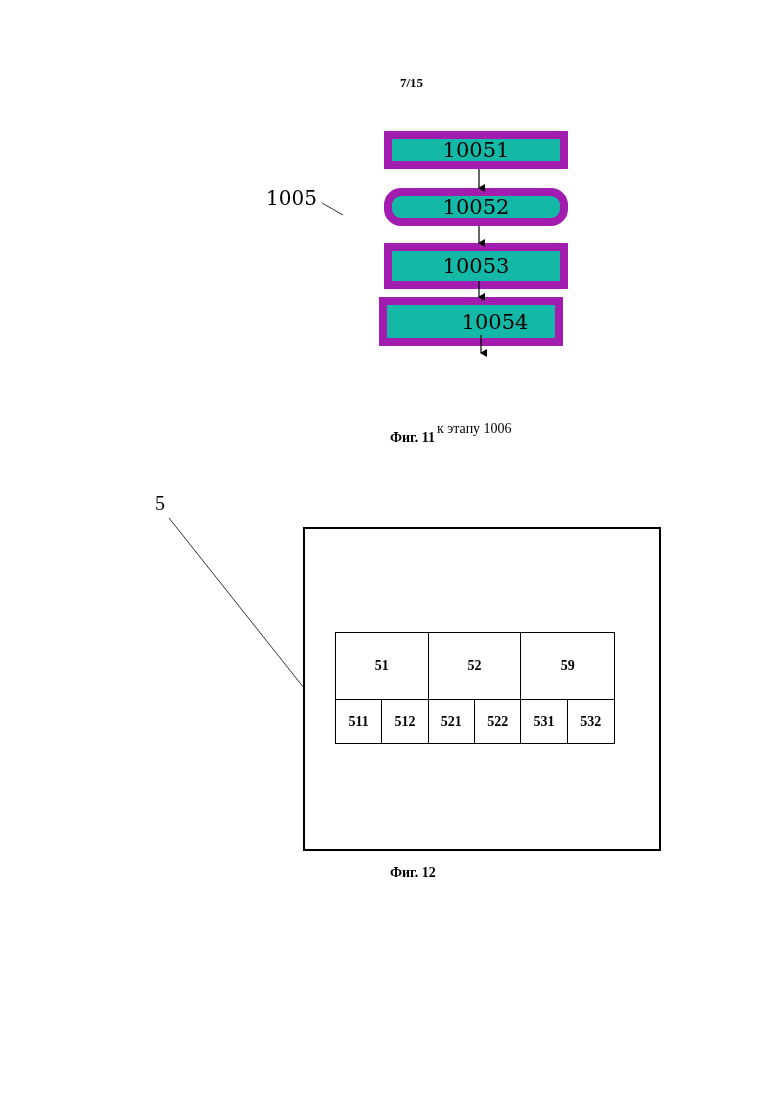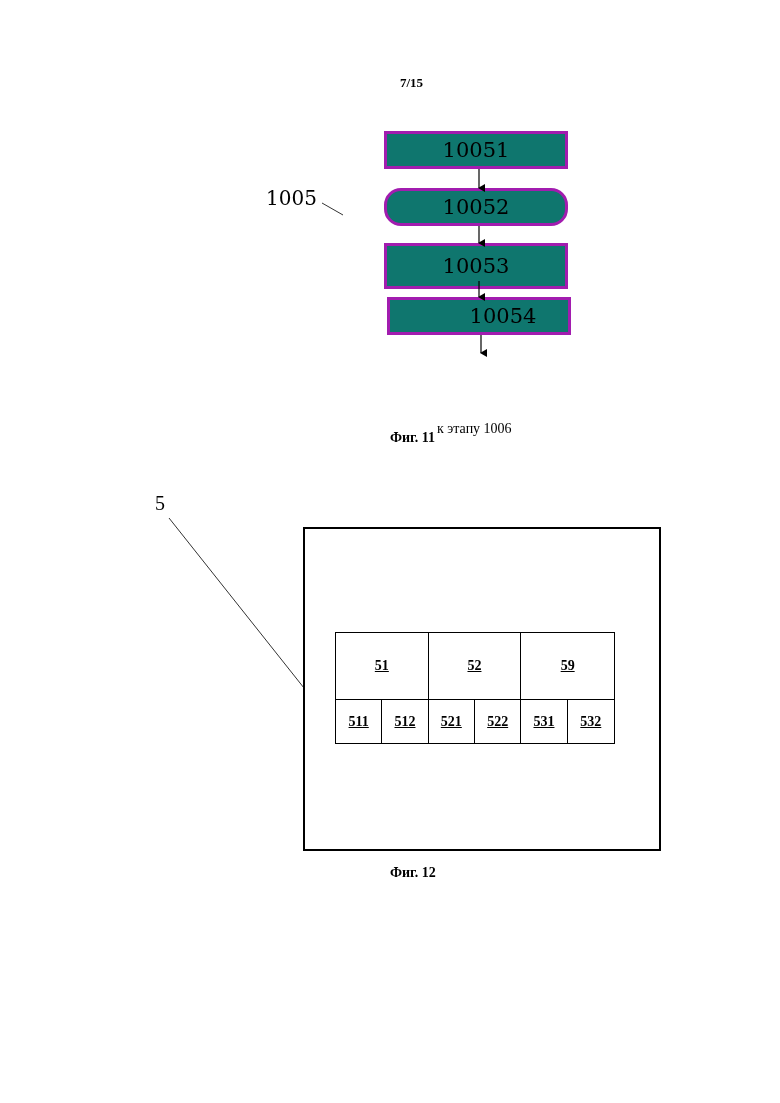--- a/index.html
+++ b/index.html
@@ -1,56 +1,56 @@
 <!DOCTYPE html>
 <html><head>
   <meta charset="utf-8">
   <style>
     html, body { margin: 0; padding: 0; background: #fff; }
     body { width: 780px; height: 1103px; position: relative; overflow: hidden;
            font-family: "Liberation Serif", serif; color: #000; }
     .abs { position: absolute; }
     .page-num { left: 400px; top: 75px; font-size: 13px; font-weight: bold; }
-    .flow-box { position: absolute; border: 3px solid #a21caf; box-sizing: border-box;
+    .flow-box { position: absolute; border: 8px solid #a21caf; box-sizing: border-box;
                 display: flex; align-items: center; justify-content: center;
-                font-family: "DejaVu Serif", serif; font-size: 21px; background: #0f766e; }
+                font-family: "DejaVu Serif", serif; font-size: 21px; background: #14b8a6; }
     .ref-1005 { left: 266px; top: 186px; font-family: "DejaVu Serif", serif; font-size: 20px; }
     .next-step { left: 437px; top: 377px; font-size: 14px; margin-top: 44px; }
     .fig-label { font-size: 14px; font-weight: bold; }
     .fig11 { left: 390px; top: 430px; }
     .fig12 { left: 390px; top: 865px; }
     .ref-5 { left: 155px; top: 492px; font-size: 20px; }
     .outer-box { left: 303px; top: 527px; width: 358px; height: 324px;
                  border: 2px solid #000; box-sizing: border-box; }
     .grid { left: 335px; top: 632px; width: 280px; height: 112px; box-sizing: border-box;
             border: 1.5px solid #000; display: grid;
             grid-template-columns: repeat(6, 1fr); grid-template-rows: 67px 1fr; }
     .cell { border-right: 1.5px solid #000; display: flex; align-items: center;
-            justify-content: center; font-weight: bold; font-size: 14px; box-sizing: border-box; text-decoration: underline; }
+            justify-content: center; font-weight: bold; font-size: 14px; box-sizing: border-box; }
     .cell.top { grid-column: span 2; border-bottom: 1.5px solid #000; }
     .cell.last { border-right: none; }
     svg.lines { position: absolute; left: 0; top: 0; }
   </style>
 </head>
 <body>
 
 <div class="abs page-num">7/15</div>
 
 <div class="abs ref-1005">1005</div>
 
 <div class="flow-box" style="left:384px;top:131px;width:184px;height:38px;">
   <span>10051</span>
 </div>
 <div class="flow-box" style="left:384px;top:188px;width:184px;height:38px;border-radius:17px;">
   <span>10052</span>
 </div>
 <div class="flow-box" style="left:384px;top:243px;width:184px;height:46px;">
   <span>10053</span>
 </div>
-<div class="flow-box" style="left:387px;top:297px;width:184px;height:38px;padding-left:48px;">
+<div class="flow-box" style="left:379px;top:297px;width:184px;height:49px;padding-left:48px;">
   <span>10054</span>
 </div>
 
 <svg class="lines" width="780" height="1103">
   <defs>
     <marker id="ah" markerWidth="8" markerHeight="8" refX="4" refY="6" orient="auto" markerUnits="userSpaceOnUse">
       <path d="M0,0 L8,0 L4,7 Z" fill="#000"></path>
     </marker>
   </defs>
   <line x1="479" y1="169" x2="479" y2="188" stroke="#000" stroke-width="1.2" marker-end="url(#ah)"></line>

